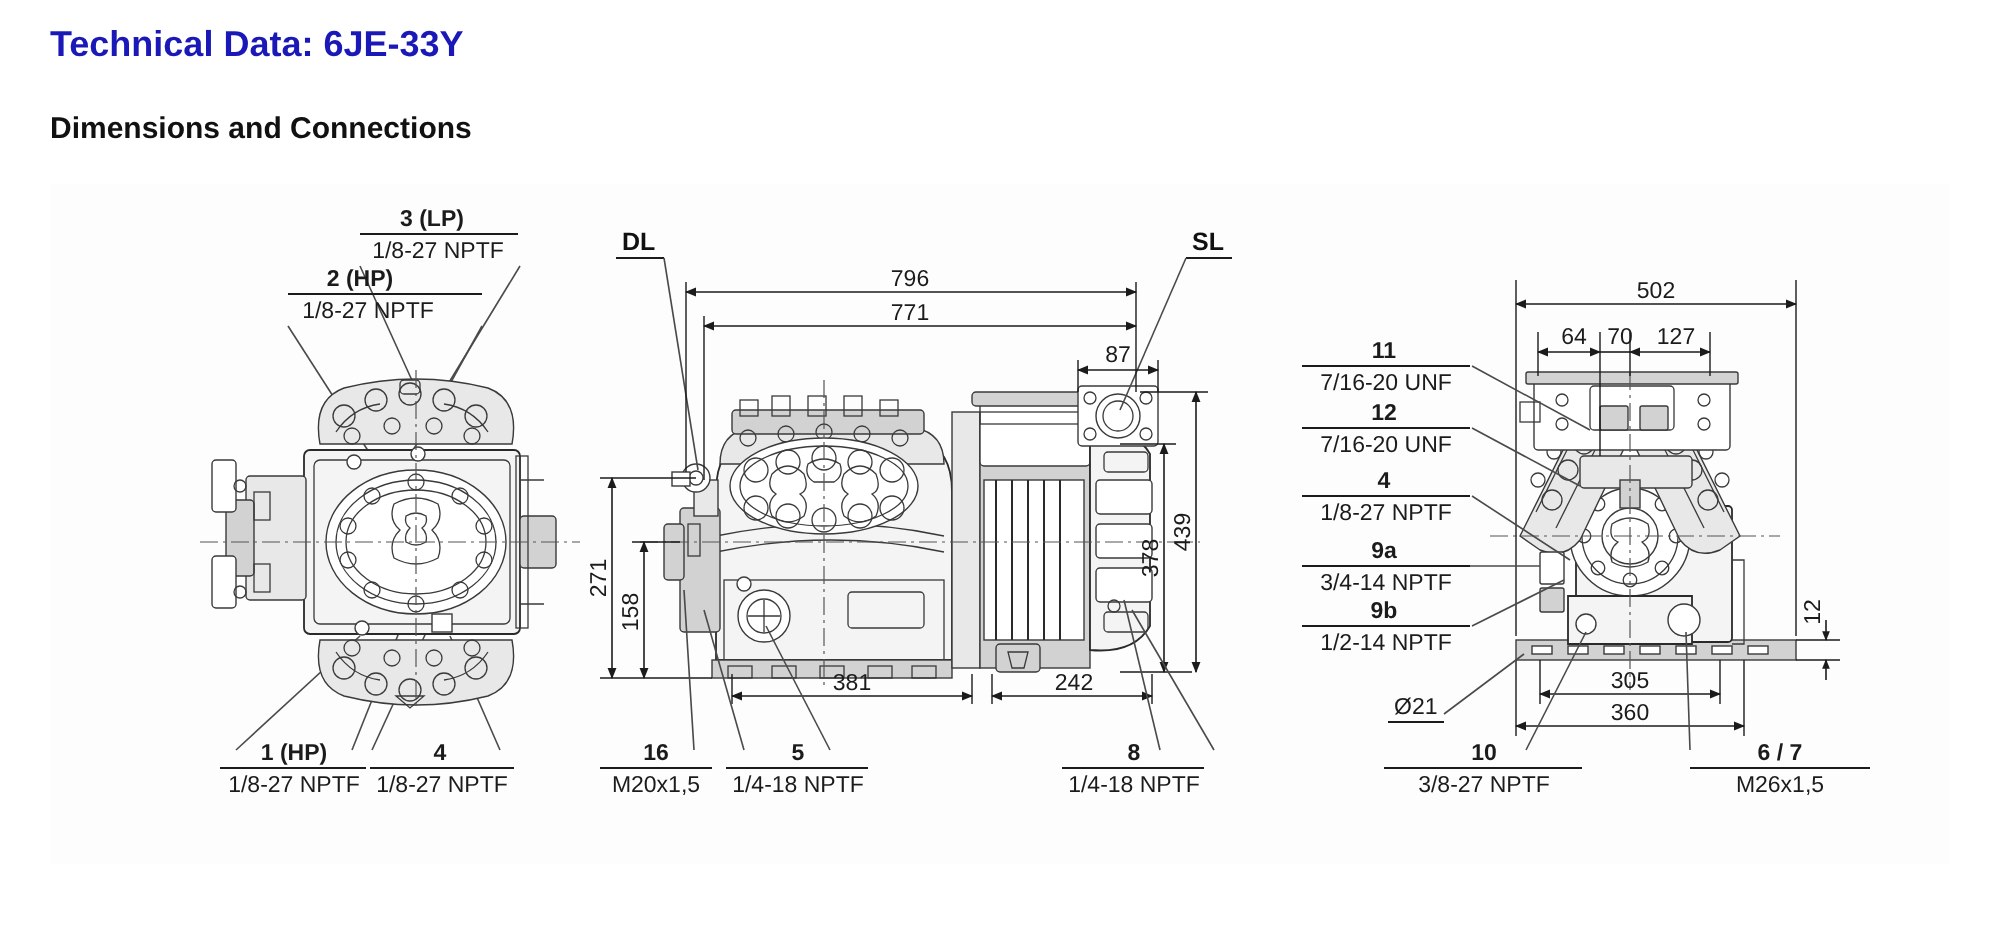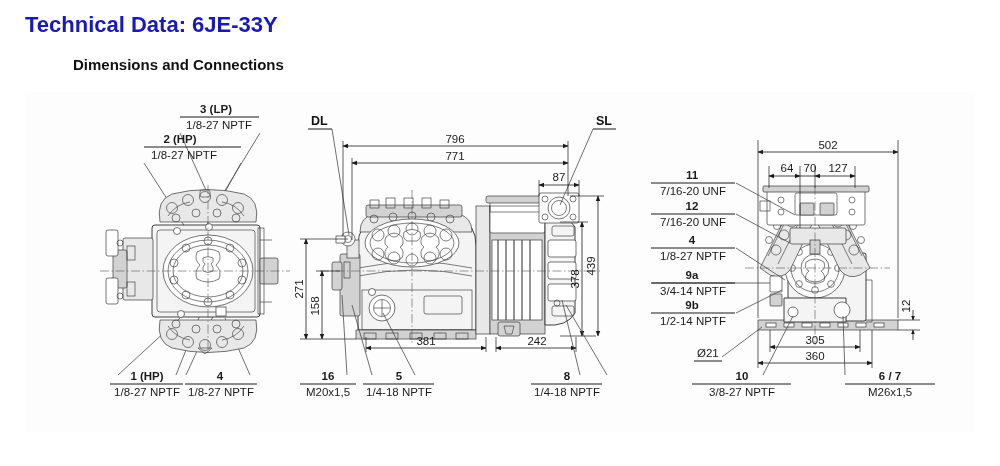--- a/index.html
+++ b/index.html
@@ -11,35 +11,34 @@
     width: 1000px;
     height: 466px;
     font-family: "Liberation Sans", sans-serif;
     position: relative;
     overflow: hidden;
   }
   #page-title {
     position: absolute;
     left: 25px;
     top: 12px;
-    font-size: 22px;
+    font-size: 18px;
     font-weight: bold;
     color: #1a19b8;
     letter-spacing: 0px;
     white-space: nowrap;
   }
   #section-subtitle {
     position: absolute;
     left: 25px;
     top: 56px;
     font-size: 15px;
     font-weight: bold;
     color: #111111;
     white-space: nowrap;
-    margin-left: 48px;
   }
   #drawing-panel {
     position: absolute;
     left: 25px;
     top: 92px;
     width: 950px;
     height: 340px;
     background: #fdfdfd;
   }
   #drawing-svg {

